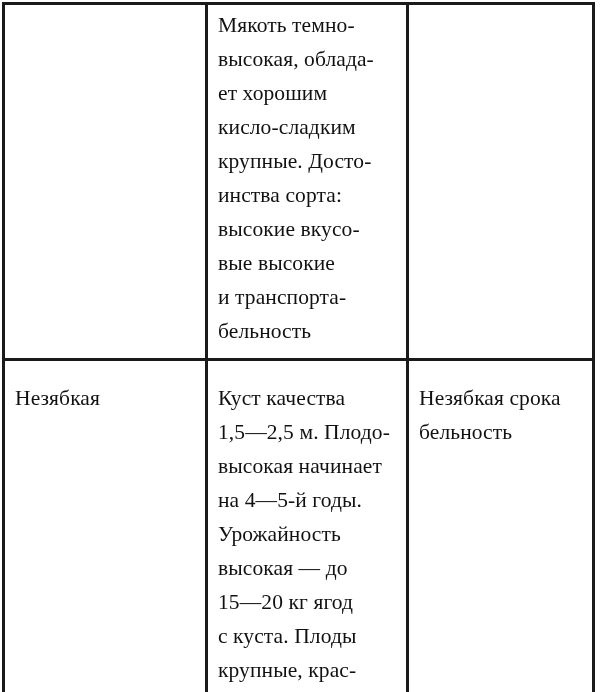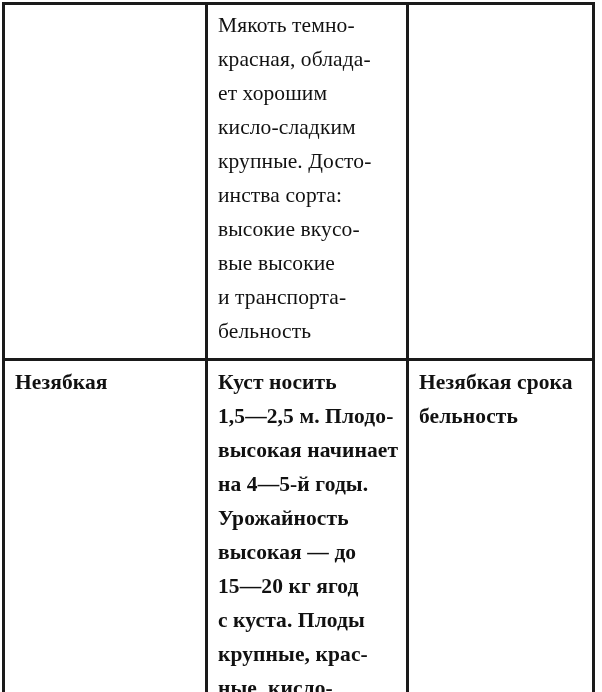--- a/index.html
+++ b/index.html
@@ -53,38 +53,38 @@
     display: block;
     white-space: pre;
   }
 
   .cell-empty .cell-inner {
     min-height: 10px;
   }
 
   
   .row-one .cell-inner { padding-top: 3px; }
-  .row-two .cell-inner { padding-top: 4px; font-weight: bold; }
+  .row-two .cell-inner { padding-top: 20px; }
 </style>
 </head>
 <body>
 
 <div class="page">
 
   <table class="varieties-table">
     <tbody>
 
       <tr class="row-one">
         <td class="col-name cell-empty">
           <div class="cell-inner"></div>
         </td>
         <td class="col-desc">
           <div class="cell-inner">
               <span class="ln">Мякоть темно-</span>
-              <span class="ln">красная, облада-</span>
+              <span class="ln">высокая, облада-</span>
               <span class="ln">ет хорошим</span>
               <span class="ln">кисло-сладким</span>
               <span class="ln">крупные. Досто-</span>
               <span class="ln">инства сорта:</span>
               <span class="ln">высокие вкусо-</span>
               <span class="ln">вые высокие</span>
               <span class="ln">и транспорта-</span>
               <span class="ln">бельность</span>
             </div>
         </td>
@@ -94,21 +94,21 @@
       </tr>
 
       <tr class="row-two">
         <td class="col-name">
           <div class="cell-inner">
               <span class="ln">Незябкая</span>
             </div>
         </td>
         <td class="col-desc">
           <div class="cell-inner">
-              <span class="ln">Куст носить</span>
+              <span class="ln">Куст качества</span>
               <span class="ln">1,5—2,5 м. Плодо-</span>
               <span class="ln">высокая начинает</span>
               <span class="ln">на 4—5-й годы.</span>
               <span class="ln">Урожайность</span>
               <span class="ln">высокая — до</span>
               <span class="ln">15—20 кг ягод</span>
               <span class="ln">с куста. Плоды</span>
               <span class="ln">крупные, крас-</span>
               <span class="ln">ные, кисло-</span>
             </div>

